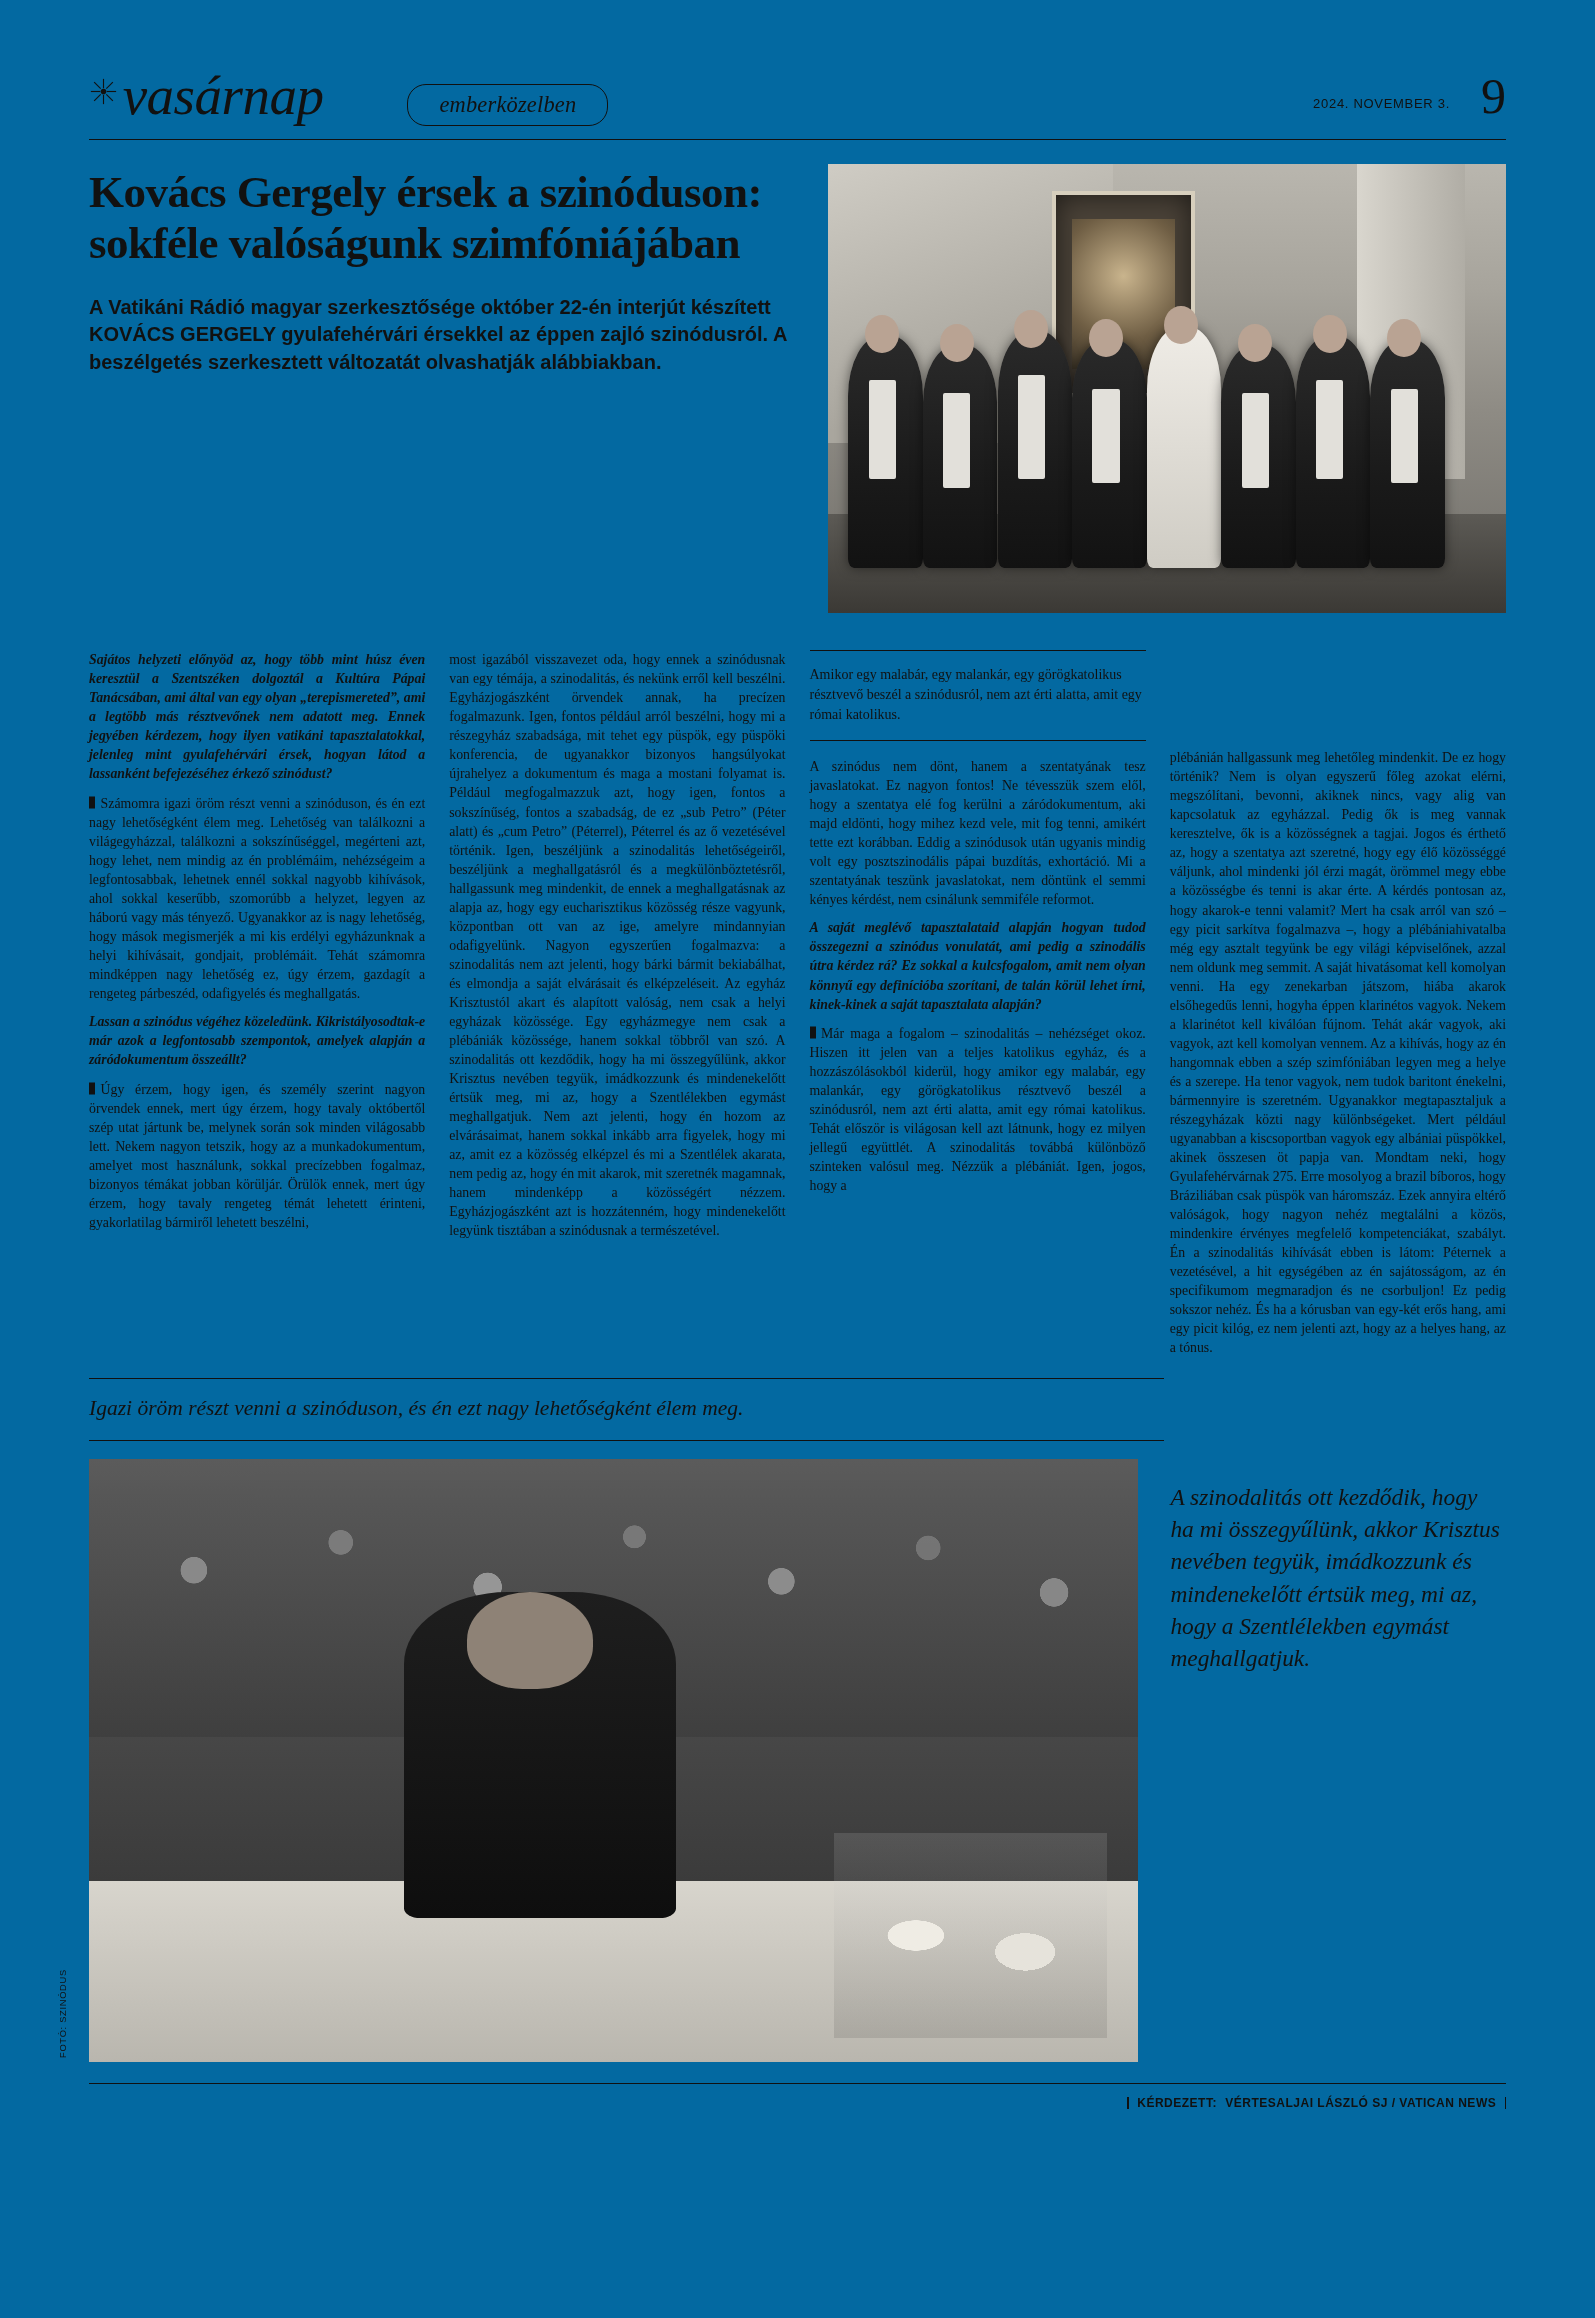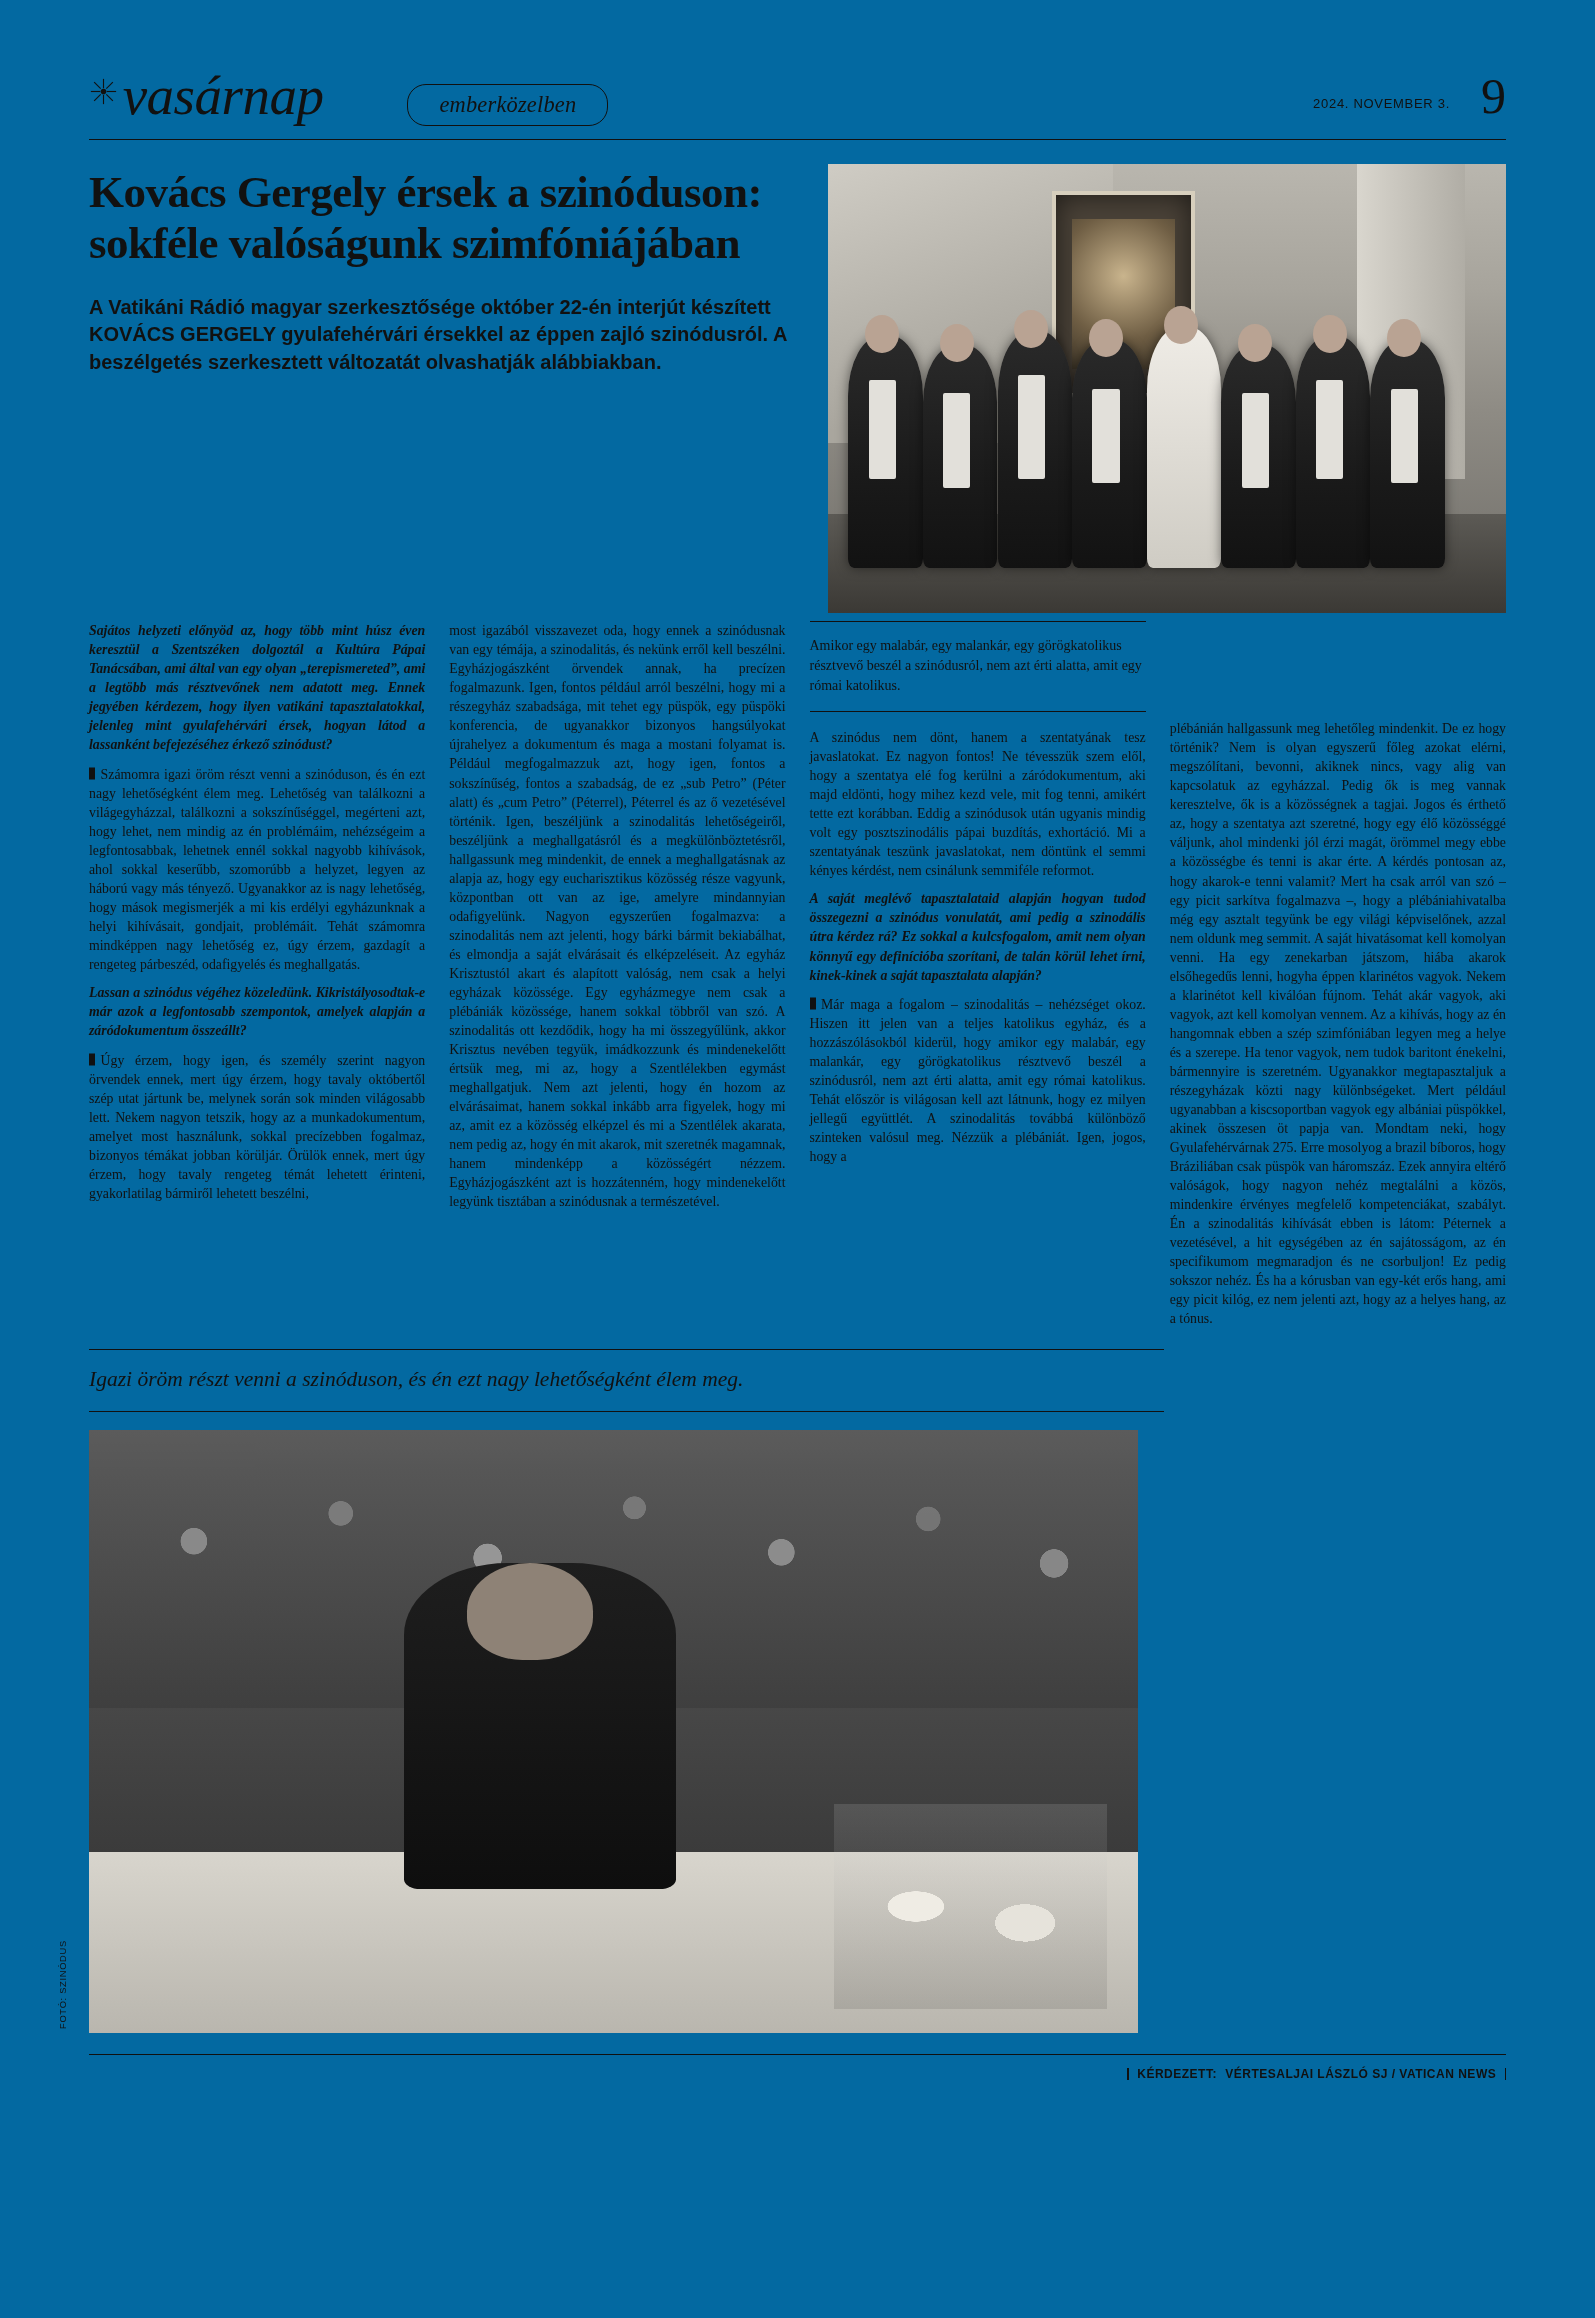--- a/index.html
+++ b/index.html
@@ -162,21 +162,21 @@
   .photo-main .ph-stole {
     position: absolute;
     background: #e2e0da;
     border-radius: 1.9px;
   }
 
   
   .body-cols {
     display: flex;
     gap: 24px;
-    margin-top: 8px;
+    margin-top: 37px;
   }
   .col { width: 341px; }
   .col.col-1 { width: 341px; }
   .col.col-2 { width: 341px; }
   .col.col-3 { width: 341px; }
   .col.col-4 { width: 341px; }
 
   .body-p {
     font-family: "Liberation Serif", serif;
     font-size: 13.8px;
@@ -455,20 +455,23 @@
         <div class="pl-bg"></div>
         <div class="pl-crowd"></div>
         <div class="pl-table"></div>
         <div class="pl-man"></div>
         <div class="pl-manhead"></div>
         <div class="pl-chairs"></div>
       </div>
       <span class="photo-credit">FOTÓ: SZINÓDUS</span>
     </div>
 
+    <div class="lower-right">
+      <div class="big-quote">A szinodalitás ott kezdődik, hogy ha mi összegyűlünk, akkor Krisztus nevében tegyük, imádkozzunk és mindenekelőtt értsük meg, mi az, hogy a Szentlélekben egymást meghallgatjuk.</div>
+    </div>
   </div>
 
   <div class="footer">
     <div class="footer-inner">
       <span class="foot-bar"></span>
       <span class="foot-label">KÉRDEZETT:</span>
       <span class="foot-name">VÉRTESALJAI LÁSZLÓ SJ / VATICAN NEWS</span>
       <span class="foot-bar"></span>
     </div>
   </div>

